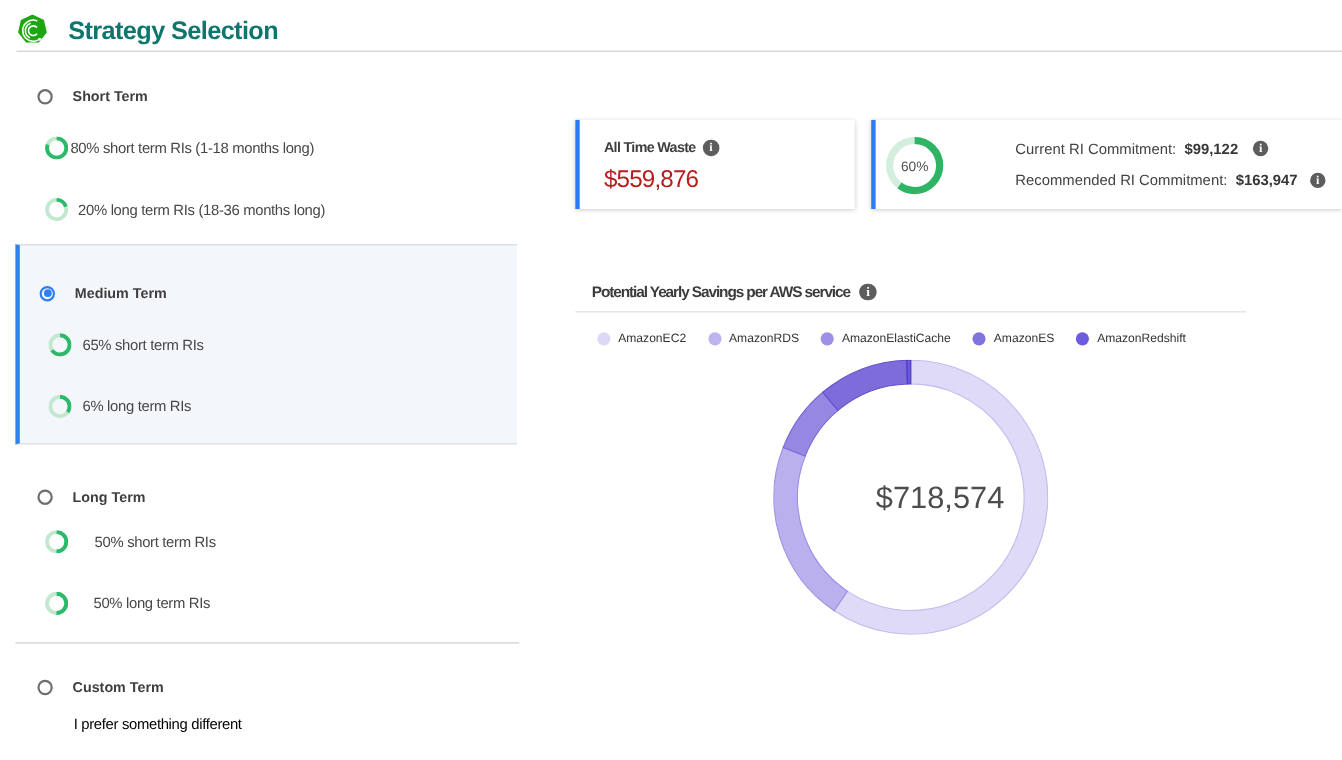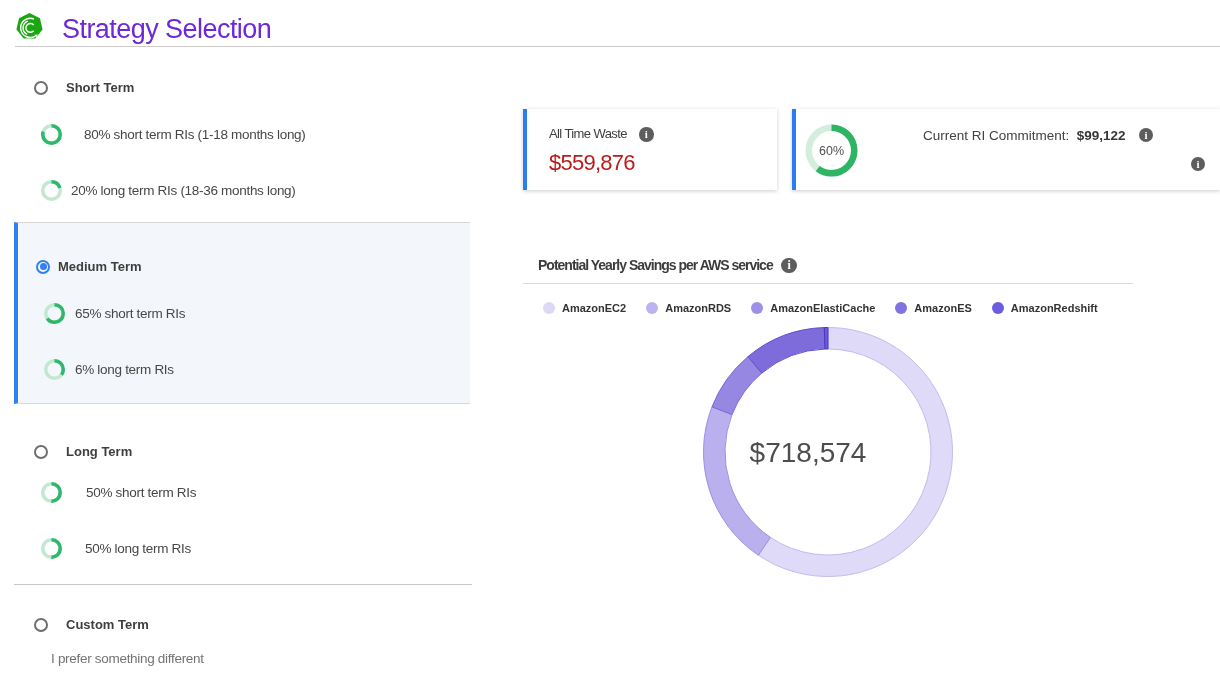--- a/index.html
+++ b/index.html
@@ -8,63 +8,63 @@
 .row { position:absolute; display:flex; align-items:center; }
 .radio { width:14px; height:14px; border:2px solid #6e6e6e; border-radius:50%; flex:0 0 auto; }
 .radio.sel { border-color:#2f80f2; position:relative; }
 .radio.sel::after { content:""; position:absolute; left:1.5px; top:1.5px; width:7px; height:7px; border-radius:50%; background:#2f80f2; }
 .sect { font-weight:bold; font-size:13px; color:#3e3e3e; }
 .opt { font-size:13.5px; color:#474747; letter-spacing:-0.3px; }
 .divider { position:absolute; height:1px; background:#cbcbcb; }
 .card { position:absolute; top:109px; height:81px; background:#fff; border-left:4px solid #2b7cf2; box-shadow:0 1px 4px rgba(0,0,0,0.2); }
 .ico { display:inline-block; width:14px; height:14px; border-radius:50%; background:#5d5d5d; color:#fff; font-family:"Liberation Serif",serif; font-weight:bold; font-size:11px; line-height:14px; text-align:center; vertical-align:-2px; }
 .leg { display:flex; align-items:center; gap:20px; position:absolute; }
-.leg .it { display:flex; align-items:center; font-size:11px; color:#333;font-weight:bold; }
+.leg .it { display:flex; align-items:center; font-size:11px; color:#333; }
 .leg .dot { width:12px; height:12px; border-radius:50%; margin-right:7px; }
 </style>
 </head>
 <body>
 
 <svg class="abs" style="left:16px;top:13px" width="27" height="27" viewBox="0 0 27 27">
   <polygon points="13.50,0.10 23.98,5.15 26.56,16.48 19.31,25.57 7.69,25.57 0.44,16.48 3.02,5.15" fill="#1ba612"></polygon>
   <g fill="none" stroke="#fff" stroke-width="1.45">
     <path d="M17.67 17.73 A4.4 4.4 0 1 1 17.67 12.07"></path>
     <path d="M11.26 21.43 A7.2 7.2 0 0 1 11.84 8.13"></path>
     <path d="M19.39 23.04 A9.6 9.6 0 1 1 17.90 6.00"></path>
   </g>
   <polygon points="21.76,21.56 20.24,24.40 18.54,21.68" fill="#fff"></polygon>
 </svg>
-<div class="abs" style="left:62px;top:13.5px;font-size:27px;font-weight:normal;color:#6d28d9;letter-spacing:-0.55px">Strategy Selection</div>
+<div class="abs" style="left:62px;top:13.5px;font-size:23px;font-weight:bold;color:#0f766e;letter-spacing:-0.55px">Strategy Selection</div>
 <div class="divider" style="left:15px;right:0;top:46px"></div>
 
 <div class="abs" style="left:14px;top:222px;width:456px;height:182px;background:#f3f7fb;border-top:1px solid #d8d8d8;border-bottom:1px solid #d8d8d8;border-left:4px solid #2f80f2"></div>
 
 <div class="row" style="left:34px;top:80px;height:15px">
     <span class="radio"></span>
     <span class="sect" style="margin-left:18px">Short Term</span>
   </div>
 
 <div class="row" style="left:41px;top:123px;height:22px">
   <svg width="21" height="21">
       <circle cx="10.5" cy="10.5" r="8.75" fill="none" stroke="#c2e8d0" stroke-width="3.5"></circle>
       <circle cx="10.5" cy="10.5" r="8.75" fill="none" stroke="#2cb96a" stroke-width="3.5" stroke-dasharray="43.98 54.98" transform="rotate(-90 10.5 10.5)"></circle>
     </svg>
-  <span class="opt" style="margin-left:22px">80% short term RIs (1-18 months long)</span>
+  <span class="opt" style="margin-left:2px">80% short term RIs (1-18 months long)</span>
 </div>
 <div class="row" style="left:41px;top:179px;height:22px">
   <svg width="21" height="21">
       <circle cx="10.5" cy="10.5" r="8.75" fill="none" stroke="#c2e8d0" stroke-width="3.5"></circle>
       <circle cx="10.5" cy="10.5" r="8.75" fill="none" stroke="#2cb96a" stroke-width="3.5" stroke-dasharray="11.0 54.98" transform="rotate(-90 10.5 10.5)"></circle>
     </svg>
   <span class="opt" style="margin-left:9px">20% long term RIs (18-36 months long)</span>
 </div>
 
 <div class="row" style="left:36px;top:259px;height:15px">
     <span class="radio sel"></span>
-    <span class="sect" style="margin-left:8px">Medium Term</span>
+    <span class="sect" style="margin-left:18px">Medium Term</span>
   </div>
 
 <div class="row" style="left:44px;top:302px;height:22px">
   <svg width="21" height="21">
       <circle cx="10.5" cy="10.5" r="8.75" fill="none" stroke="#c2e8d0" stroke-width="3.5"></circle>
       <circle cx="10.5" cy="10.5" r="8.75" fill="none" stroke="#2cb96a" stroke-width="3.5" stroke-dasharray="35.74 54.98" transform="rotate(-90 10.5 10.5)"></circle>
     </svg>
   <span class="opt" style="margin-left:10px">65% short term RIs</span>
 </div>
 <div class="row" style="left:44px;top:358px;height:22px">
@@ -94,36 +94,37 @@
     </svg>
   <span class="opt" style="margin-left:23px">50% long term RIs</span>
 </div>
 
 <div class="divider" style="left:14px;width:458px;top:584px;background:#c9c9c9"></div>
 
 <div class="row" style="left:34px;top:617px;height:15px">
     <span class="radio"></span>
     <span class="sect" style="margin-left:18px">Custom Term</span>
   </div>
-<div class="abs opt" style="left:51px;top:651px;color:#737373">I prefer something different</div>
+<div class="abs opt" style="left:67px;top:651px;color:#000000">I prefer something different</div>
 
 <div class="card" style="left:523px;width:254px">
-  <div class="abs" style="left:22px;top:17px;font-size:13px;font-weight:normal;color:#3e3e3e;letter-spacing:-0.6px">All Time Waste</div>
+  <div class="abs" style="left:22px;top:17px;font-size:13px;font-weight:bold;color:#3e3e3e;letter-spacing:-0.6px">All Time Waste</div>
     <span class="ico" style="position:absolute;left:112px;top:18px;width:14.5px;height:14.5px;line-height:14.5px">i</span>
   <div class="abs" style="left:22px;top:40.5px;font-size:22px;color:#b91c1c;letter-spacing:-0.75px">$559,876</div>
 </div>
 
 <div class="card" style="left:792px;width:428px">
   <svg class="abs" style="left:9px;top:15px" width="53" height="53">
     <circle cx="26.5" cy="26.5" r="22.75" fill="none" stroke="#d4eedd" stroke-width="6.5"></circle>
     <circle cx="26.5" cy="26.5" r="22.75" fill="none" stroke="#2db564" stroke-width="6.5" stroke-dasharray="85.77 142.94" transform="rotate(-90 26.5 26.5)"></circle>
     <text x="26.5" y="31" text-anchor="middle" font-size="12.5" fill="#4f4f4f" font-family="Liberation Sans">60%</text>
   </svg>
   <div class="abs" style="left:127px;top:18.5px;font-size:13.5px;color:#424242">Current RI Commitment: &nbsp;<b style="color:#363636">$99,122</b></div>
     <span class="ico" style="position:absolute;left:343px;top:19px">i</span>
+  <div class="abs" style="left:127px;top:47px;font-size:13.5px;color:#424242">Recommended RI Commitment: &nbsp;<b style="color:#363636">$163,947</b></div>
     <span class="ico" style="position:absolute;left:395px;top:48px">i</span>
 </div>
 
 <div class="abs" style="left:538px;top:257px;font-size:14px;font-weight:bold;color:#3c3c3c;letter-spacing:-1px">Potential Yearly Savings per AWS service<span class="ico" style="position:absolute;left:243px;top:0.5px;width:15.5px;height:15.5px;line-height:15.5px;font-size:12px">i</span></div>
 <div class="divider" style="left:523px;width:610px;top:283px;background:#dadada"></div>
 
 <div class="leg" style="left:543px;top:302px">
   <span class="it"><span class="dot" style="background:#dcd9f6"></span>AmazonEC2</span>
   <span class="it"><span class="dot" style="background:#beb3ef"></span>AmazonRDS</span>
   <span class="it"><span class="dot" style="background:#9e90e6"></span>AmazonElastiCache</span>
@@ -131,13 +132,13 @@
   <span class="it"><span class="dot" style="background:#6c5ce0"></span>AmazonRedshift</span>
 </div>
 
 <svg class="abs" style="left:703px;top:327px" width="250" height="250" viewBox="0 0 250 250">
   <path d="M125.00 0.50 A124.5 124.5 0 1 1 55.38 228.22 L67.40 210.39 A103 103 0 1 0 125.00 22.00 Z" fill="#dedaf7" stroke="#c3bbf0" stroke-width="1"></path>
   <path d="M55.38 228.22 A124.5 124.5 0 0 1 9.00 79.78 L29.04 87.59 A103 103 0 0 0 67.40 210.39 Z" fill="#bbb0ee" stroke="#9d8fe5" stroke-width="1"></path>
   <path d="M9.00 79.78 A124.5 124.5 0 0 1 44.97 29.63 L58.79 46.10 A103 103 0 0 0 29.04 87.59 Z" fill="#9688e2" stroke="#7a69d8" stroke-width="1"></path>
   <path d="M44.97 29.63 A124.5 124.5 0 0 1 121.31 0.55 L121.94 22.05 A103 103 0 0 0 58.79 46.10 Z" fill="#7d6cda" stroke="#6351cc" stroke-width="1"></path>
   <path d="M121.31 0.55 A124.5 124.5 0 0 1 125.00 0.50 L125.00 22.00 A103 103 0 0 0 121.94 22.05 Z" fill="#6a59df" stroke="#4b38be" stroke-width="1"></path>
 </svg>
-<div class="abs" style="left:703px;top:437px;width:210px;text-align:center;font-size:28px;color:#4d4d4d">$718,574</div>
+<div class="abs" style="left:703px;top:437px;width:210px;text-align:right;font-size:28px;color:#4d4d4d">$718,574</div>
 
 </body></html>

